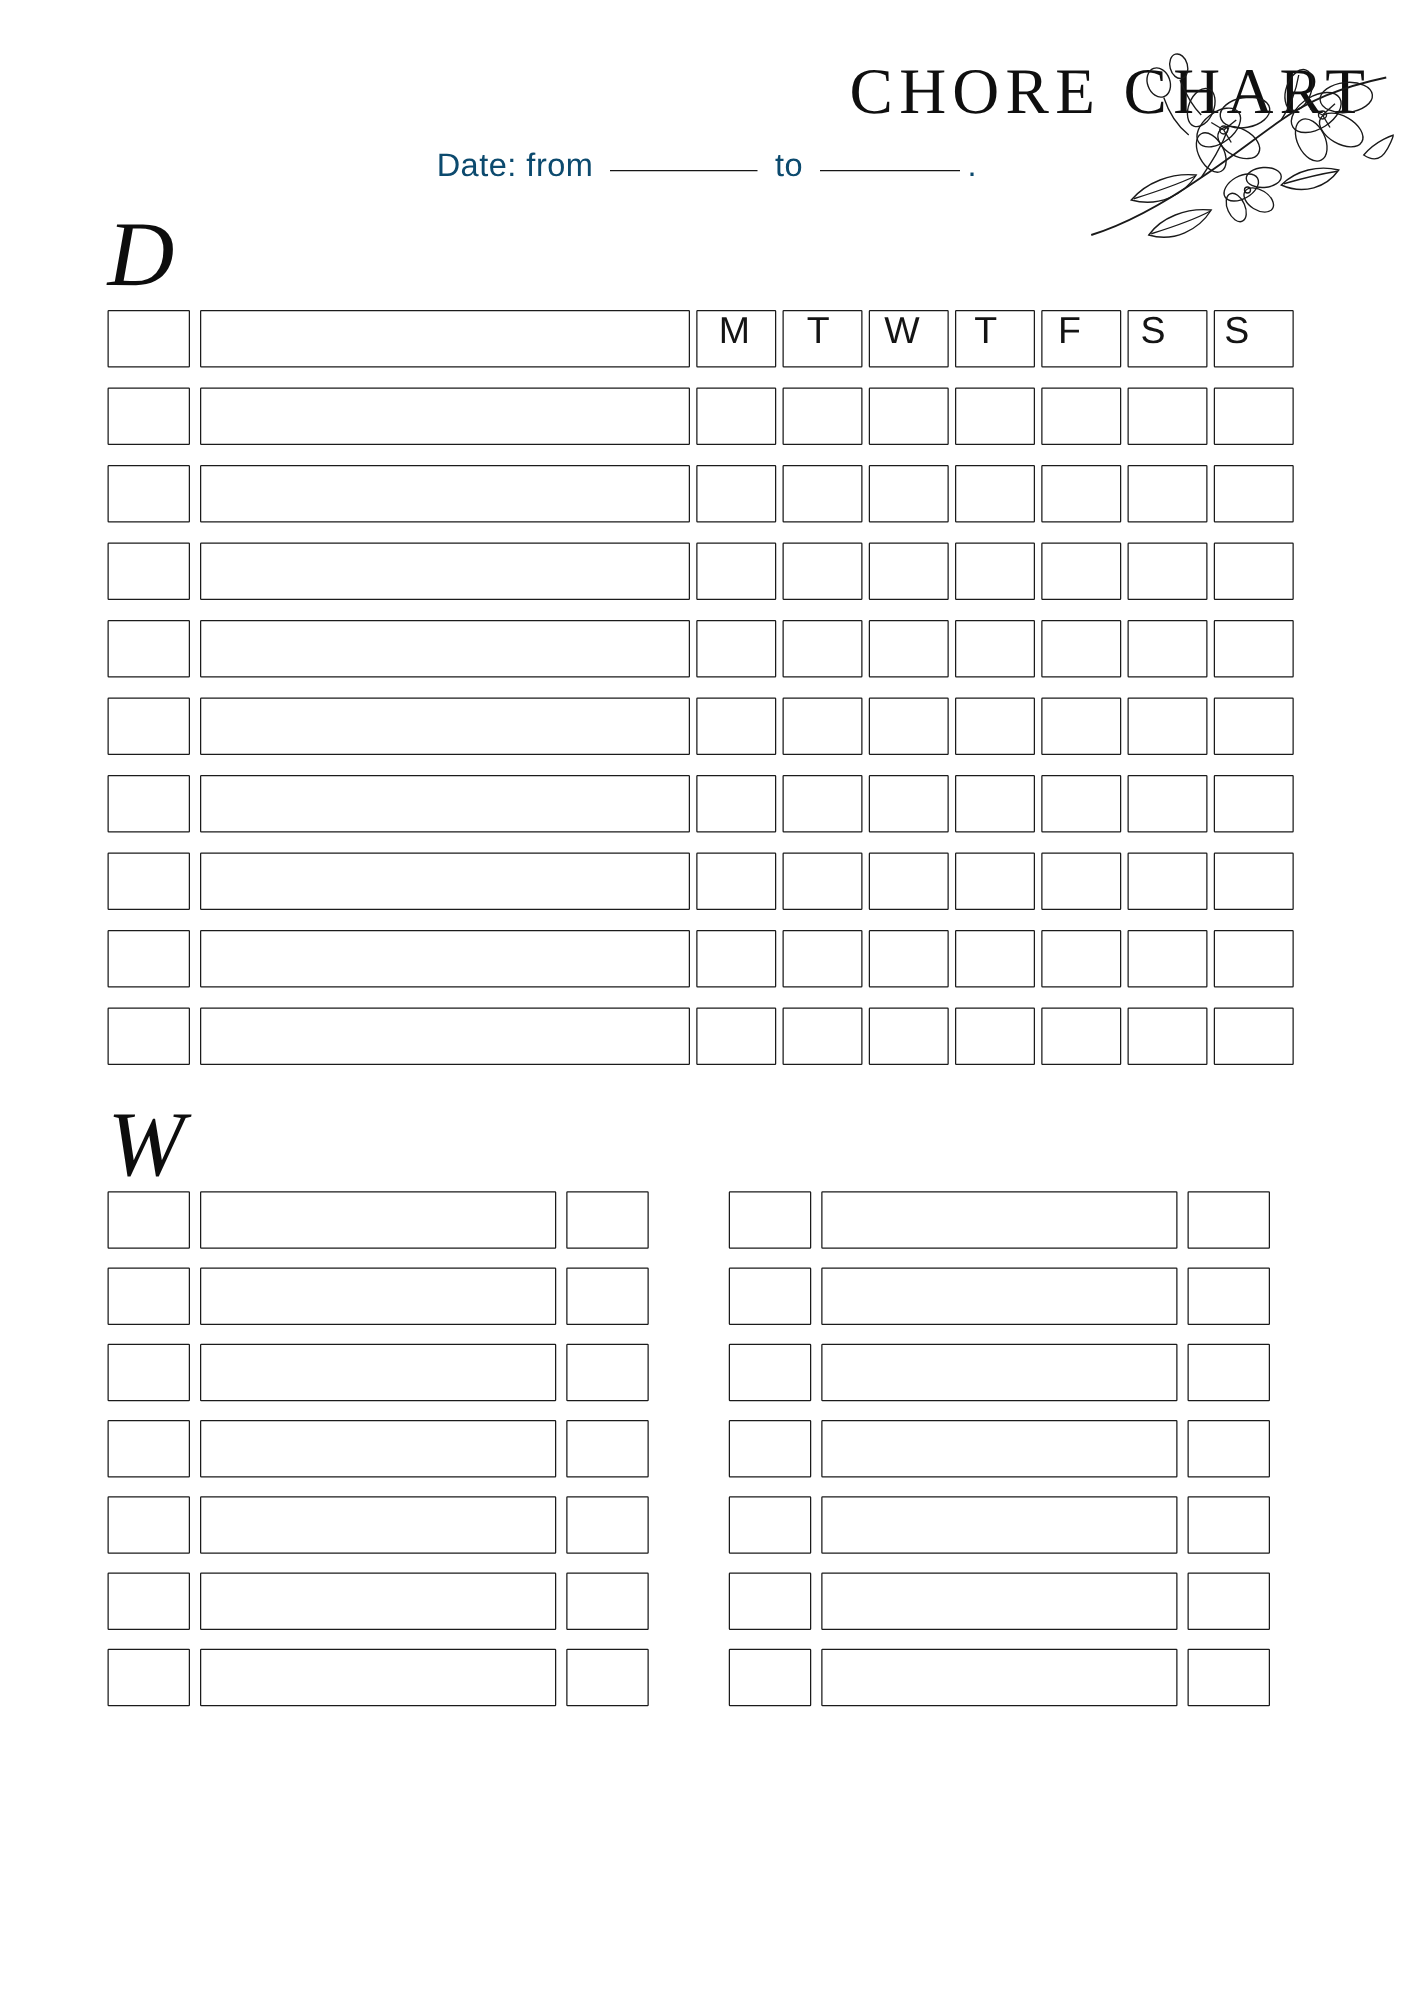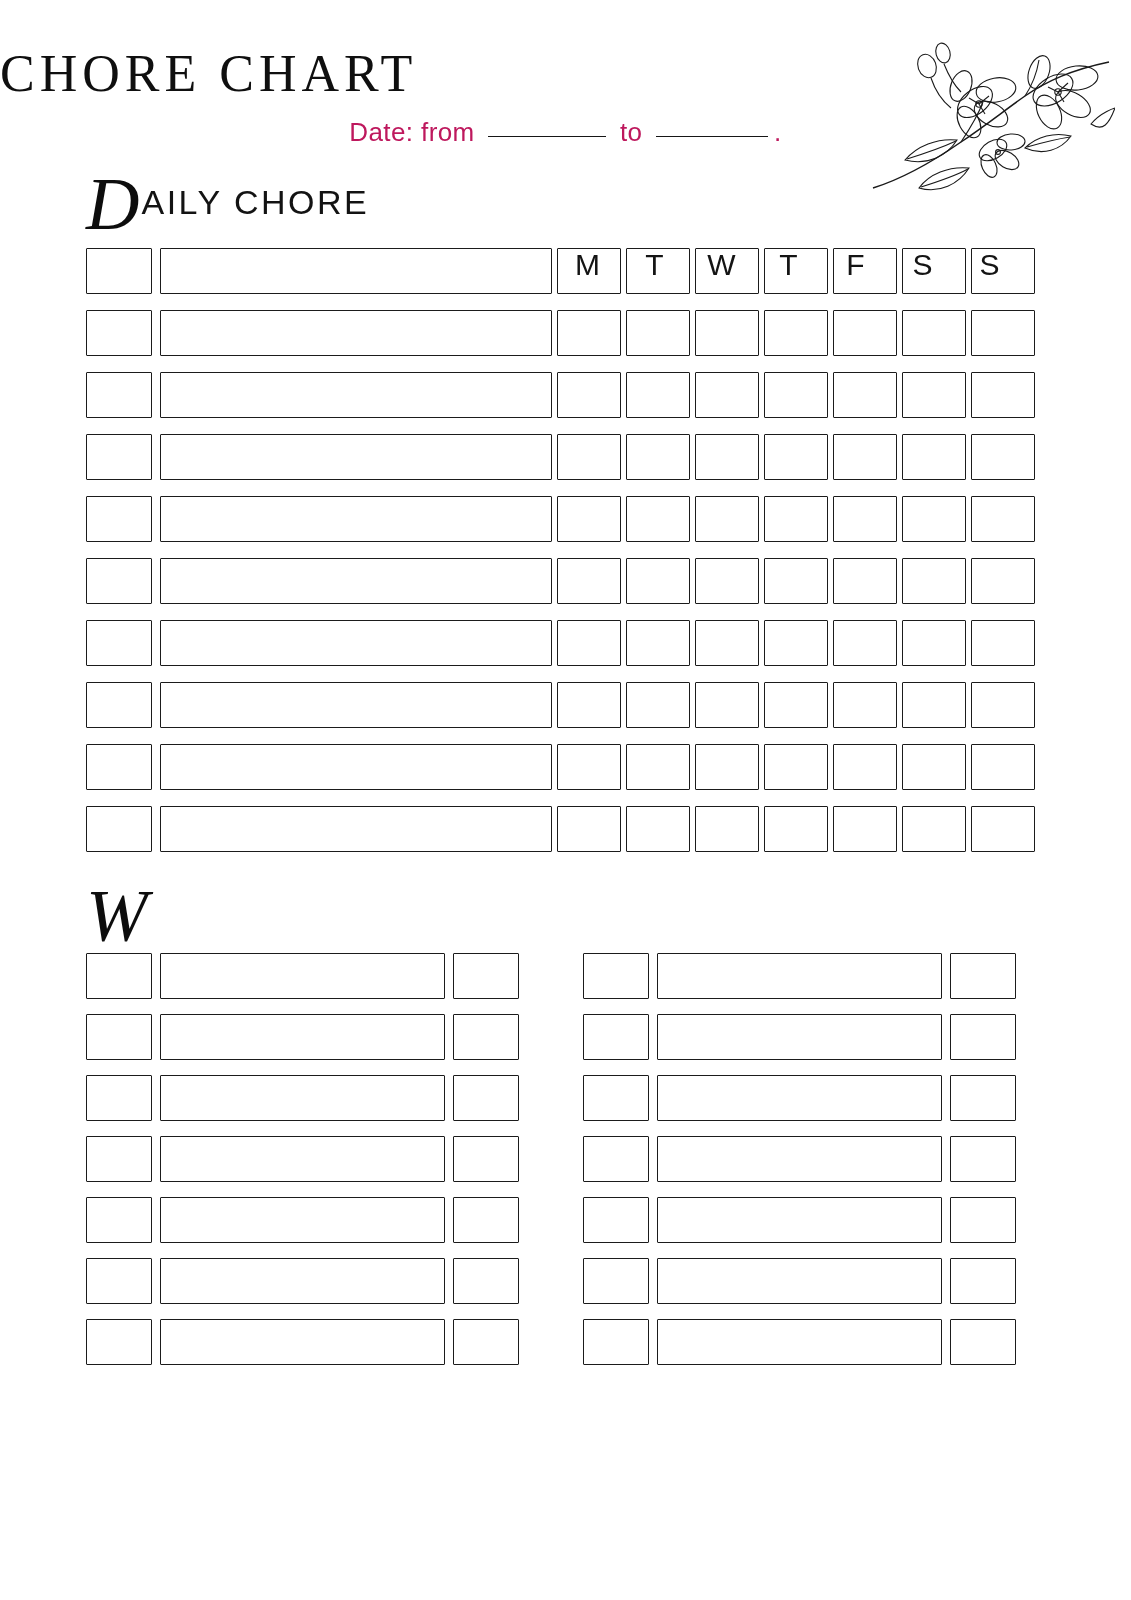--- a/index.html
+++ b/index.html
@@ -17,35 +17,35 @@
     overflow: hidden;
   }
 
   
   .page {
     position: relative;
     width: 1131px;
     height: 1600px;
   }
   .title {
-    text-align: left;
+    text-align: right;
     font-family: "Liberation Serif", serif;
     font-size: 52px;
     letter-spacing: 5px;
     font-weight: 400;
     margin: 44px 16px 0 0;
     padding-right: 18px;
     color: #0f0f0f;
   }
   .date-line {
     text-align: center;
     font-family: "Liberation Sans", sans-serif;
     font-size: 26px;
     margin-top: 14px;
-    color: #be185d;
+    color: #0c4a6e;
     letter-spacing: 0.4px;
   }
   .date-line .blank {
     display: inline-block;
     border-bottom: 1.6px solid #161616;
     width: 118px;
     height: 1px;
     vertical-align: 4px;
     margin: 0 6px;
   }
@@ -210,21 +210,20 @@
 
   <div class="date-line">
     <span>Date: from</span>
     <span class="blank"></span>
     <span>to</span>
     <span class="blank short"></span><span>.</span>
   </div>
 
   <div class="section-head">
     <span class="dropcap">D</span>
-    <span class="section-label">AILY CHORE</span>
   </div>
 
   <div class="daily-wrap">
     <div class="weekday-row">
       <div class="weekday">M</div>
       <div class="weekday">T</div>
       <div class="weekday">W</div>
       <div class="weekday">T</div>
       <div class="weekday">F</div>
       <div class="weekday">S</div>

